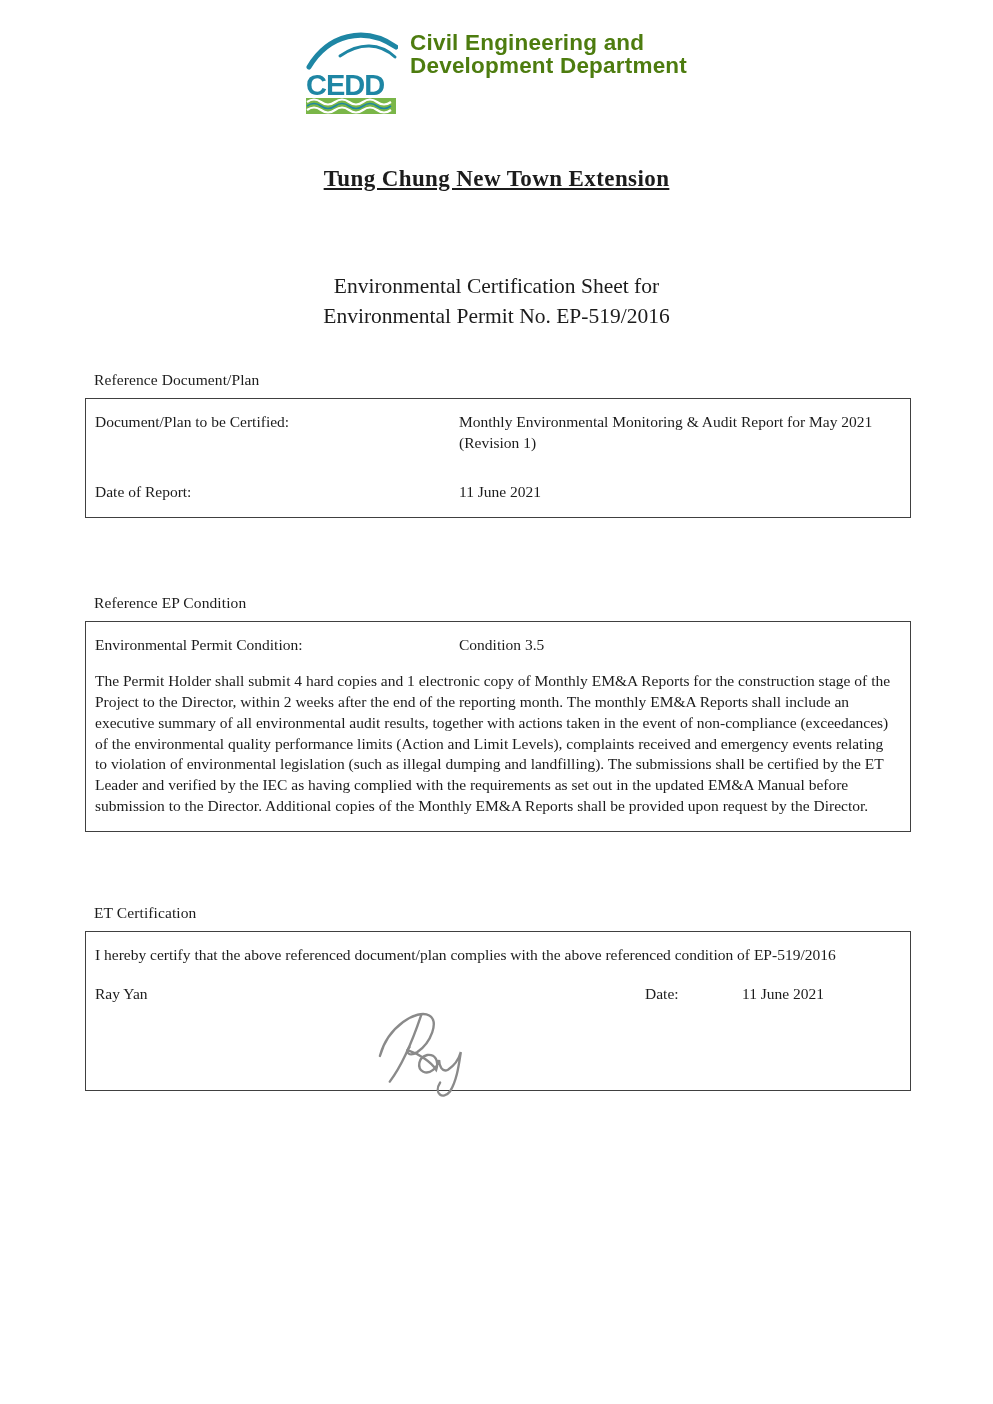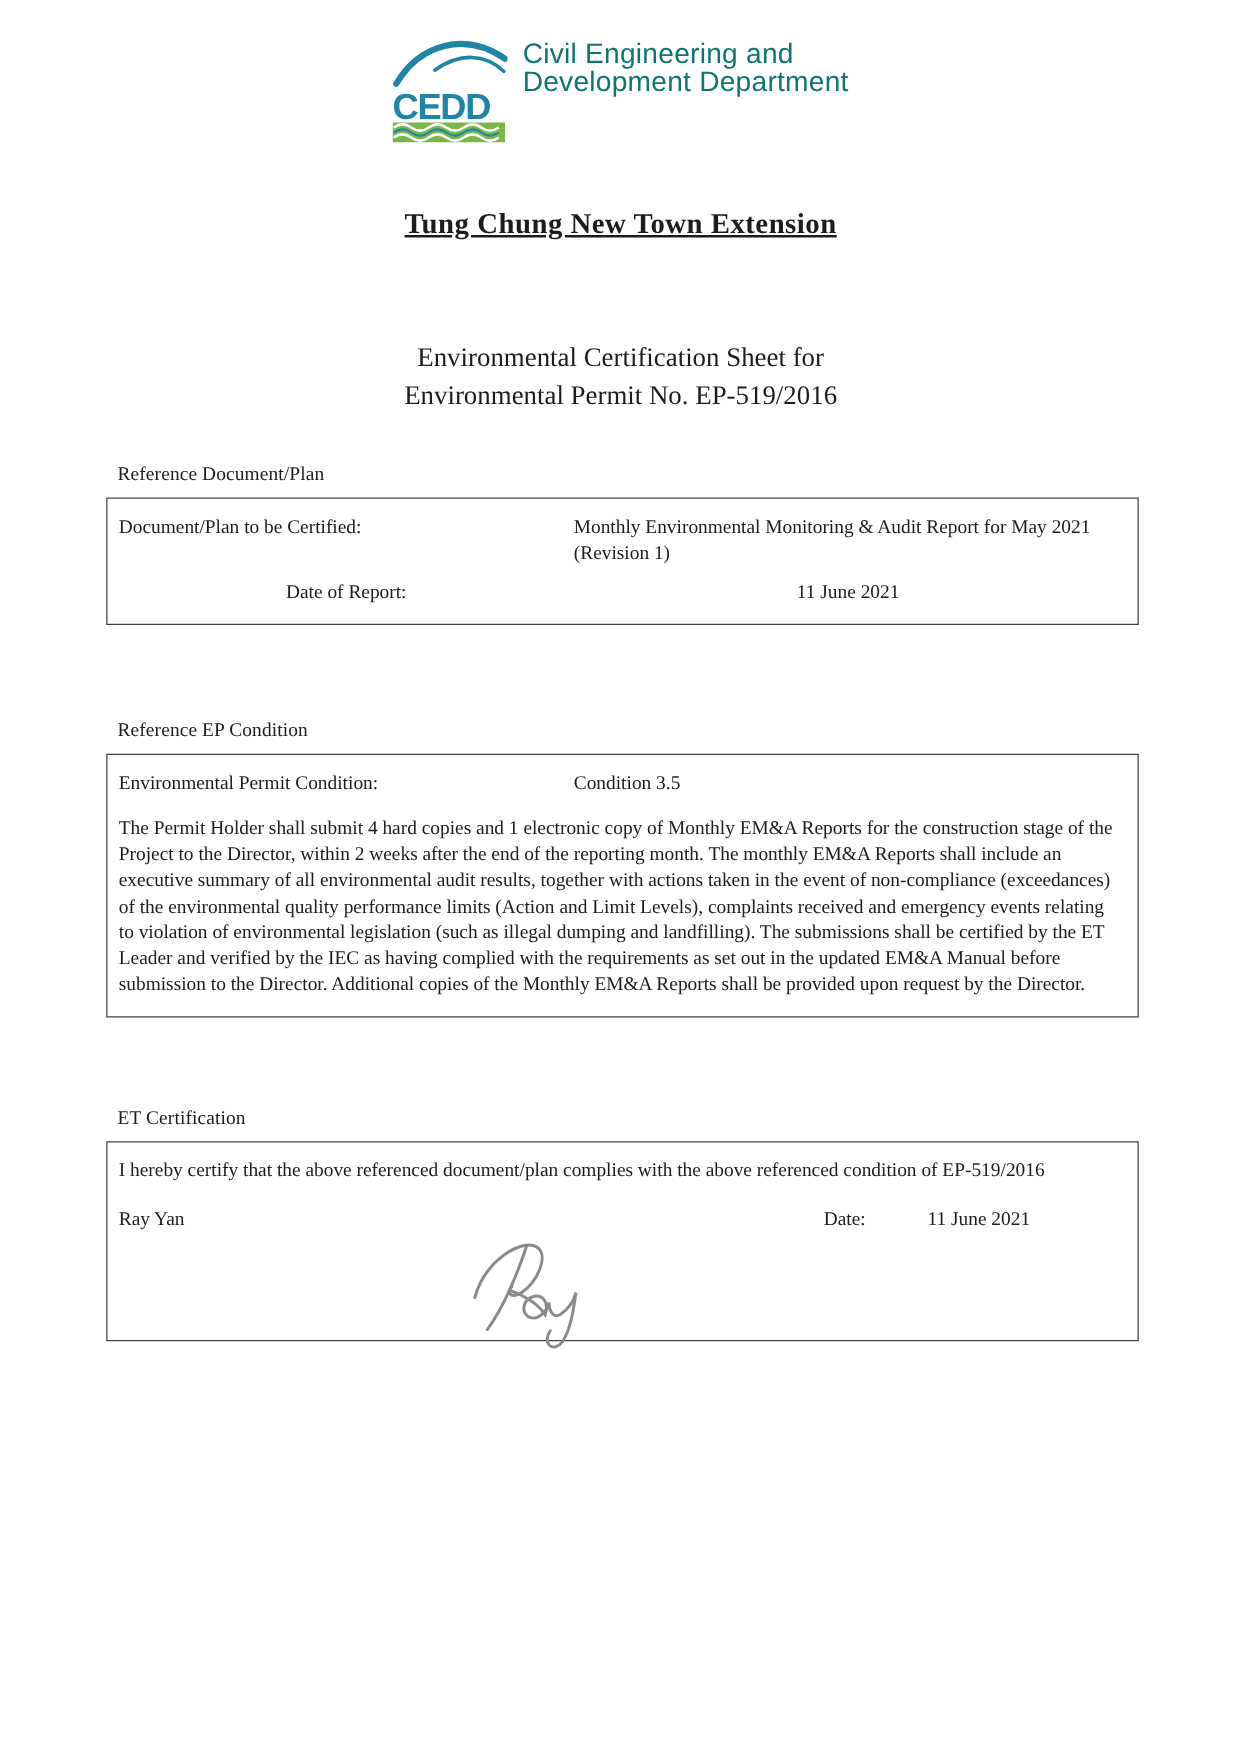--- a/index.html
+++ b/index.html
@@ -20,21 +20,21 @@
   }
   .logo-mark { width:92px; height:94px; flex:0 0 auto; }
   .logo-text { padding-top:6px; }
   .logo-chinese {
     font-family:"DejaVu Sans", sans-serif;
     font-size:30px; color:#404040; letter-spacing:7px; line-height:1.1;
     white-space:nowrap;
   }
   .logo-english {
     font-family:"Liberation Sans", sans-serif;
-    font-weight:normal; font-size:22.5px; color:#0f766e; line-height:1.02;
+    font-weight:bold; font-size:22.5px; color:#4d7c0f; line-height:1.02;
     margin-top:6px; letter-spacing:0.2px;
   }
 
   
   .project-title {
     text-align:center; margin-top:52px;
     font-size:23px; font-weight:bold; letter-spacing:0.4px;text-decoration:underline;
   }
   .sheet-title {
     text-align:center; margin-top:80px;
@@ -50,29 +50,29 @@
   .section-heading {
     font-weight:normal; font-size:15.5px; padding-left:9px; margin-bottom:9px;
     letter-spacing:0.1px;
   }
   .box {
     border:1px solid #404040;
     padding:13px 12px 14px 9px;
     font-size:15.5px; line-height:1.34;
   }
   .kv-row { display:grid; grid-template-columns:364px 1fr;font-family:Liberation Serif, serif; }
-  .kv-row + .kv-row { margin-top:10px;text-align:center; }
+  .kv-row + .kv-row { margin-top:28px; }
   .condition-text { margin-top:16px; padding-right:2px; }
 
   
   .et-box { position:relative; height:160px; }
   .signer-row { position:relative; margin-top:18px; }
   .signer-name { display:block; }
   .signer-title { display:block; }
-  .date-label { position:absolute; left:564px; top:0; }
+  .date-label { position:absolute; left:550px; top:0; }
   .date-value { position:absolute; left:647px; top:0; }
   .signature {
     position:absolute; left:288px; top:72px; width:148px; height:100px;
     pointer-events:none;
   }
 </style>
 </head>
 <body>
 
 <div class="page">

